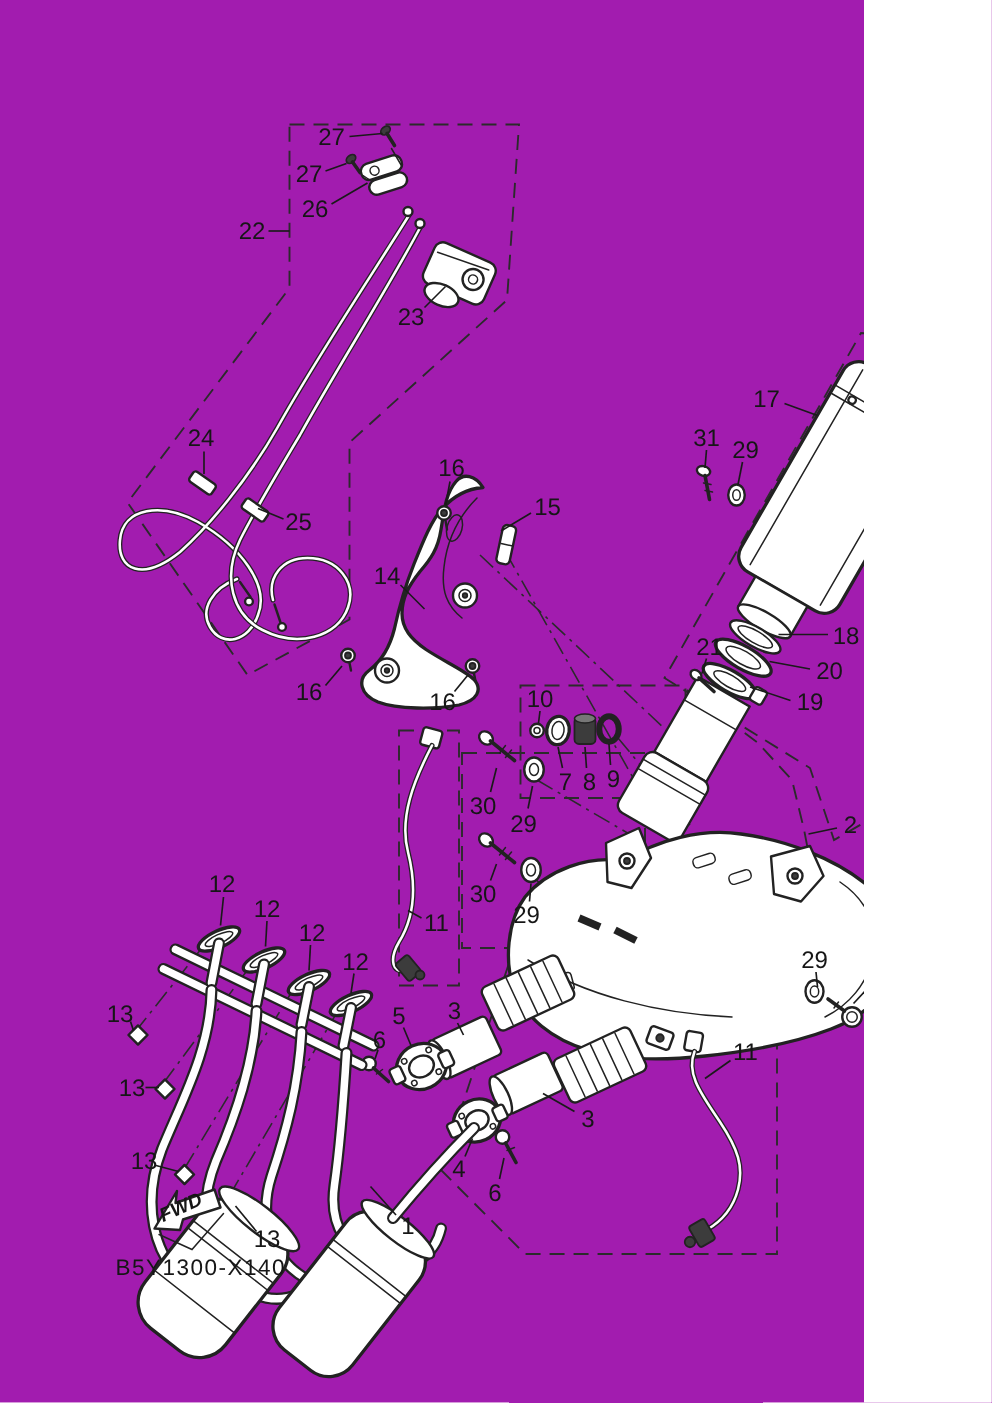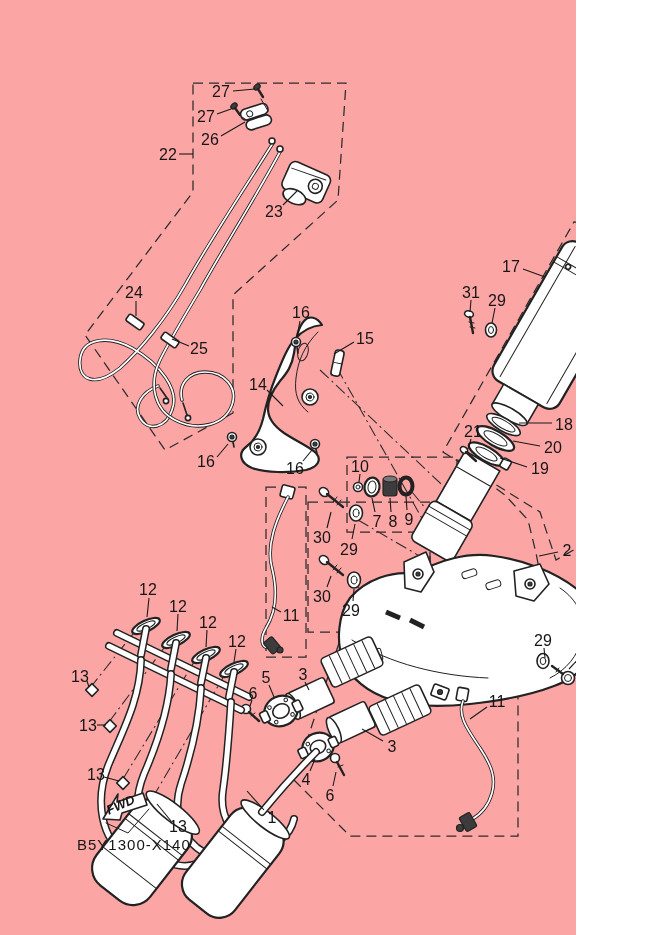--- a/index.html
+++ b/index.html
@@ -1,16 +1,16 @@
 <!DOCTYPE html>
 <html><head>
 <meta charset="utf-8">
 <style>
   html,body{margin:0;padding:0;background:#fff;}
-  #page{position:relative;width:576px;height:935px;background:#fca5a5;overflow:hidden;
+  #page{position:relative;width:576px;height:935px;background:#a21caf;overflow:hidden;
         font-family:"Liberation Sans", sans-serif;}
   svg{display:block}
   .ln{stroke:#222;fill:none;stroke-width:1.6;stroke-linecap:round;stroke-linejoin:round}
   .ln2{stroke:#222;fill:none;stroke-width:2.4;stroke-linecap:round;stroke-linejoin:round}
   .thin{stroke:#222;fill:none;stroke-width:1;stroke-linecap:round}
   .wfill{fill:#fff;stroke:#222;stroke-width:1.6;stroke-linejoin:round}
   .wfill2{fill:#fff;stroke:#222;stroke-width:2.2;stroke-linejoin:round}
   .dark{fill:#3c3c3c;stroke:#222;stroke-width:1.2}
   .dashbox{fill:none;stroke:#2b2b2b;stroke-width:1.25;stroke-dasharray:10 6}
   .ddline{fill:none;stroke:#2b2b2b;stroke-width:1.05;stroke-dasharray:12 4 2 4}

